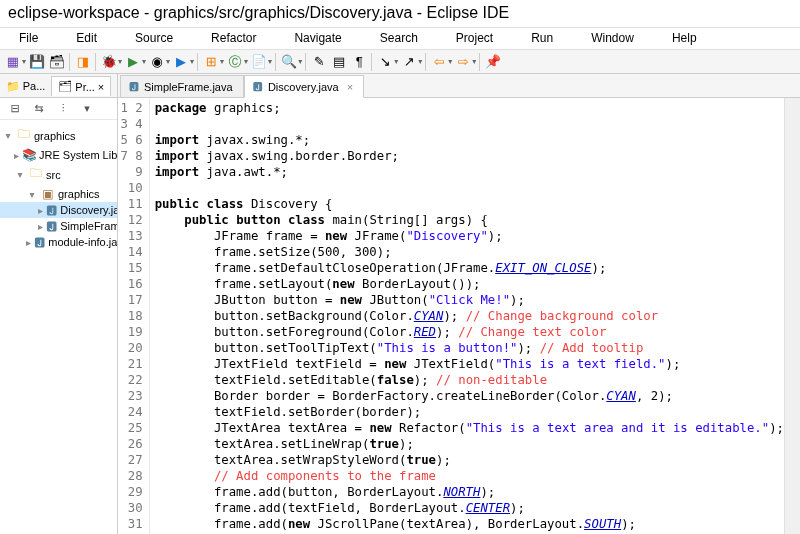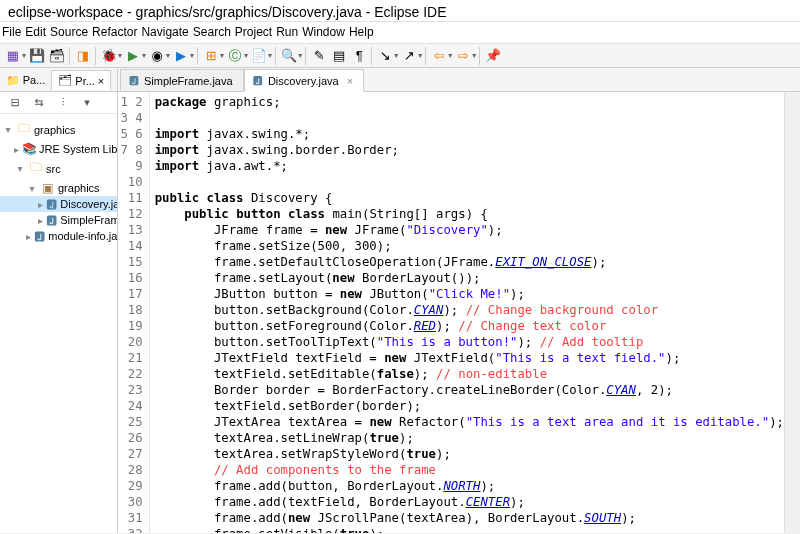--- a/index.html
+++ b/index.html
@@ -1,19 +1,19 @@
 <!DOCTYPE html>
 <html><head>
 <meta charset="utf-8">
 <style>
   * { box-sizing: border-box; margin: 0; padding: 0; }
   body { font-family: "Segoe UI", Tahoma, sans-serif; font-size: 12px; background: #f0f0f0; color: #000; width: 800px; height: 534px; overflow: hidden; position: relative; }
-  .titlebar { height: 22px; background: #fff; padding: 4px 8px; font-size: 14px; border-bottom: 1px solid #e0e0e0; }
+  .titlebar { height: 28px; background: #fff; padding: 4px 8px; font-size: 16px; border-bottom: 1px solid #e0e0e0; }
   .menubar { height: 22px; background: #fff; display: flex; border-bottom: 1px solid #e0e0e0; }
-  .menubar span { padding: 3px 2px; cursor: default; }
+  .menubar span { padding: 3px 19px; cursor: default; }
   .toolbar { height: 24px; background: #f5f5f5; border-bottom: 1px solid #ccc; display: flex; align-items: center; gap: 2px; padding: 0 4px; }
   .tbicon { width: 18px; height: 18px; display:inline-flex; align-items:center; justify-content:center; font-size:13px; }
   .tbsep { width: 2px; height: 18px; border-left: 1px solid #ccc; margin: 0 1px; }
   .dd { font-size:8px; color:#666; margin-left:-2px; }
   .workspace { display: flex; height: calc(534px - 23px - 22px - 24px); }
   .left-panel { width: 135px; background: #fff; border-right: 1px solid #ccc; display:flex; flex-direction:column; overflow:hidden;}
   .left-tabs { height: 24px; display: flex; background: #f5f5f5; border-bottom:1px solid #ccc; font-size:11px; align-items:center;}
   .left-tabs .tab { padding: 3px 6px; display:flex; align-items:center; gap:3px; background:#fff; border:1px solid #ccc; border-bottom:none; margin-top:1px;}
   .left-tabs .tab.inactive { background:#f5f5f5; border:none;}
   .mini-toolbar { height:22px; background:#fff; border-bottom:1px solid #e8e8e8; display:flex; gap:6px; padding:2px 6px; align-items:center;}

